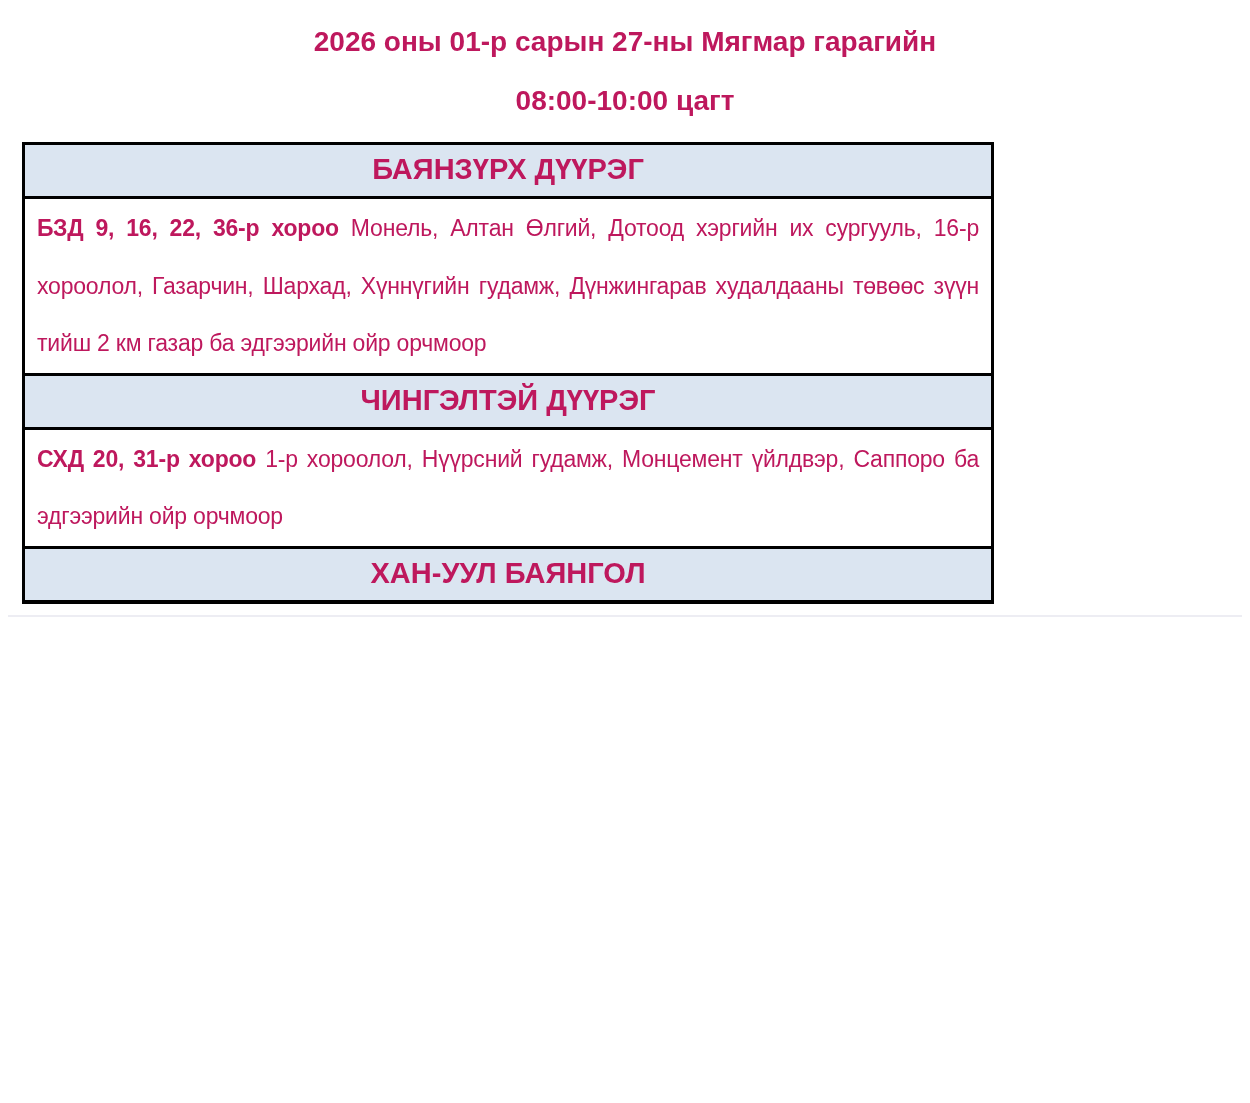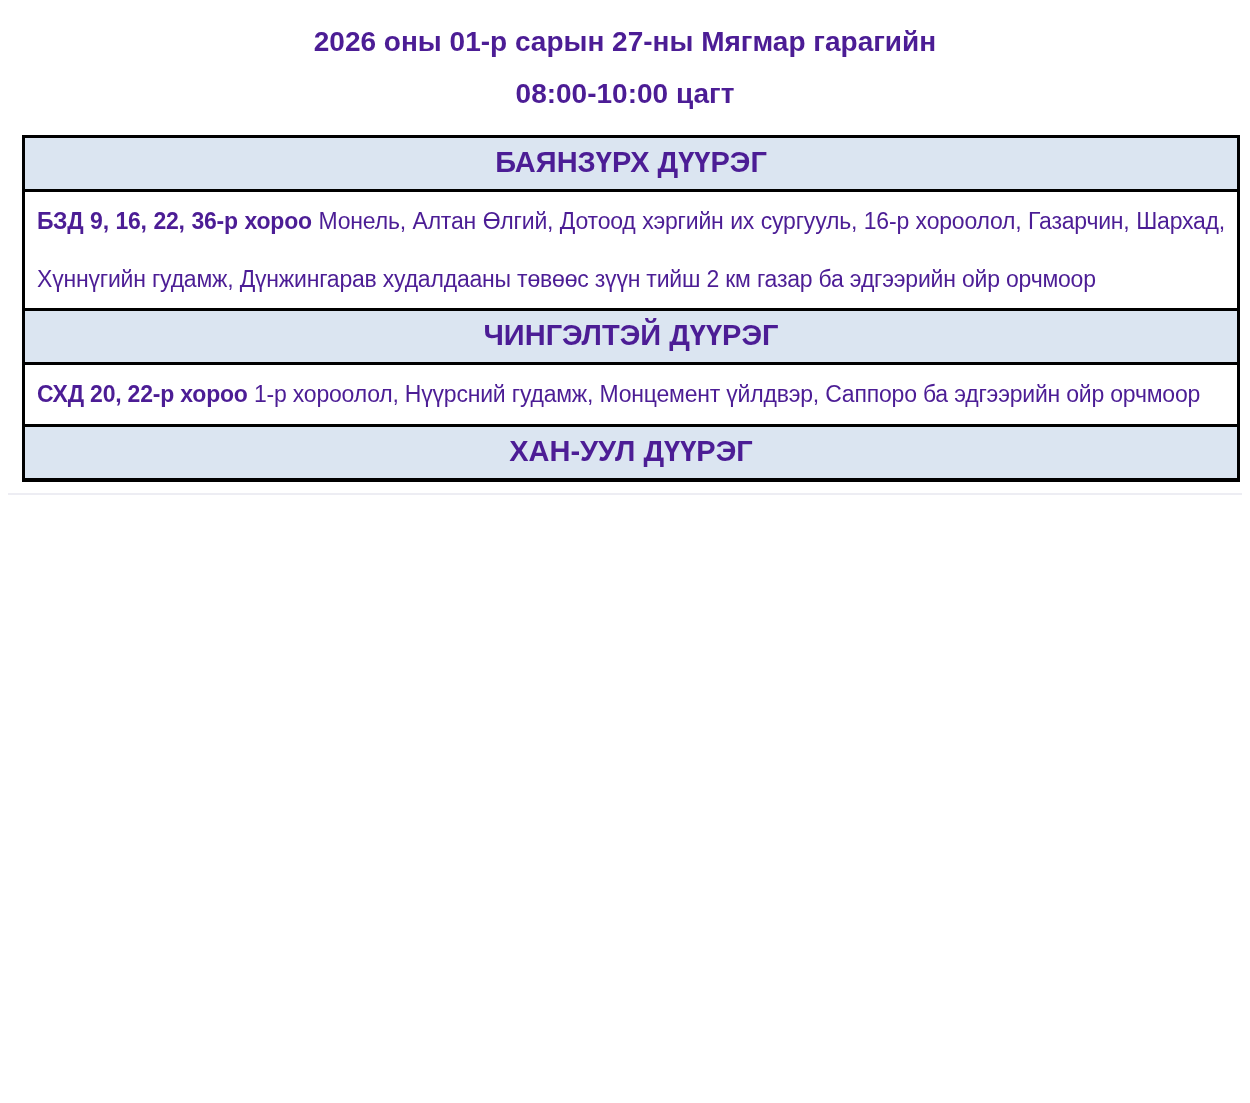--- a/index.html
+++ b/index.html
@@ -6,36 +6,36 @@
     margin: 0;
     padding: 0;
     background: #ffffff;
   }
   .page {
     position: relative;
     width: 1250px;
     height: 1103px;
     background: #ffffff;
     font-family: "Liberation Sans", sans-serif;
-    color: #4c1d95;
+    color: #be185d;
     overflow: hidden;
   }
   .doc-title {
     text-align: center;
     font-weight: bold;
     font-size: 28px;
     line-height: 32px;
   }
   .doc-title.line1 { margin-top: 26px; }
-  .doc-title.line2 { margin-top: 20px; }
+  .doc-title.line2 { margin-top: 27px; }
 
   table.schedule {
     border-collapse: collapse;
     table-layout: fixed;
-    width: 1218px;
+    width: 972px;
     margin: 25px 0 0 22px;
     border: 3px solid #000000;
     border-bottom-width: 4px;
   }
   table.schedule td {
     border: 3px solid #000000;
   }
   td.district-header {
     background: #dbe5f1;
     text-align: center;
@@ -77,24 +77,24 @@
       <tr>
         <td class="district-detail"><span class="khoroo">БЗД 9, 16, 22, 36-р хороо</span> <span>Монель, Алтан Өлгий, Дотоод хэргийн их сургууль, 16-р хороолол, Газарчин, Шархад, Хүннүгийн гудамж, Дүнжингарав худалдааны төвөөс зүүн тийш 2 км газар ба эдгээрийн ойр орчмоор</span></td>
       </tr>
 
       <tr>
         <td class="district-header">ЧИНГЭЛТЭЙ ДҮҮРЭГ</td>
       </tr>
 
 
       <tr>
-        <td class="district-detail"><span class="khoroo">СХД 20, 22-р хороо</span> <span>1-р хороолол, Нүүрсний гудамж, Монцемент үйлдвэр, Саппоро ба эдгээрийн ойр орчмоор</span></td>
+        <td class="district-detail"><span class="khoroo">СХД 20, 31-р хороо</span> <span>1-р хороолол, Нүүрсний гудамж, Монцемент үйлдвэр, Саппоро ба эдгээрийн ойр орчмоор</span></td>
       </tr>
 
       <tr>
-        <td class="district-header">ХАН-УУЛ ДҮҮРЭГ</td>
+        <td class="district-header">ХАН-УУЛ БАЯНГОЛ</td>
       </tr>
     </tbody>
   </table>
 
   <div class="below-table-line"></div>
 
 </div>
 
 </body></html>

